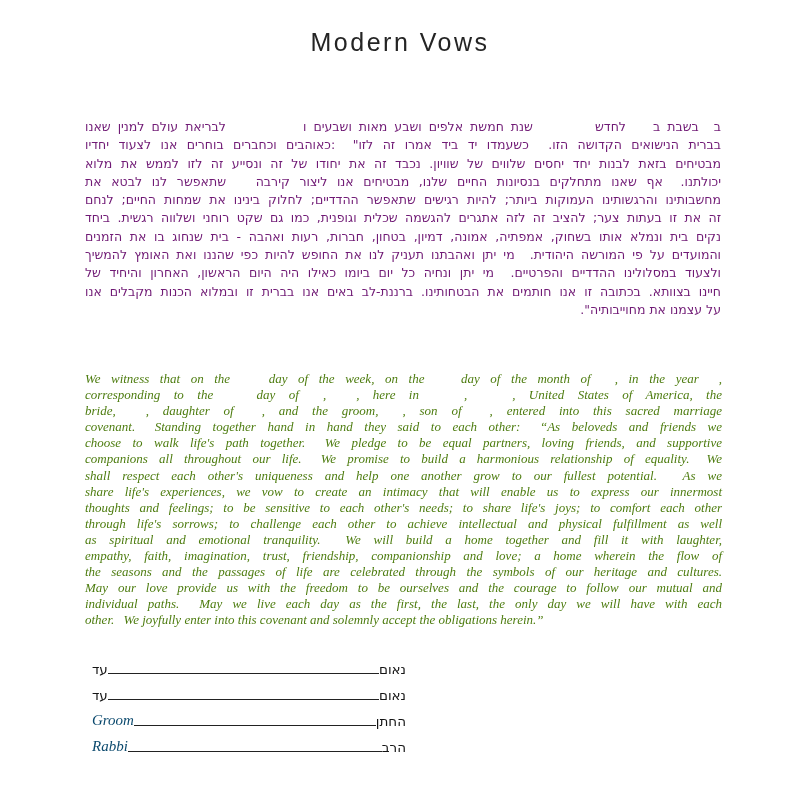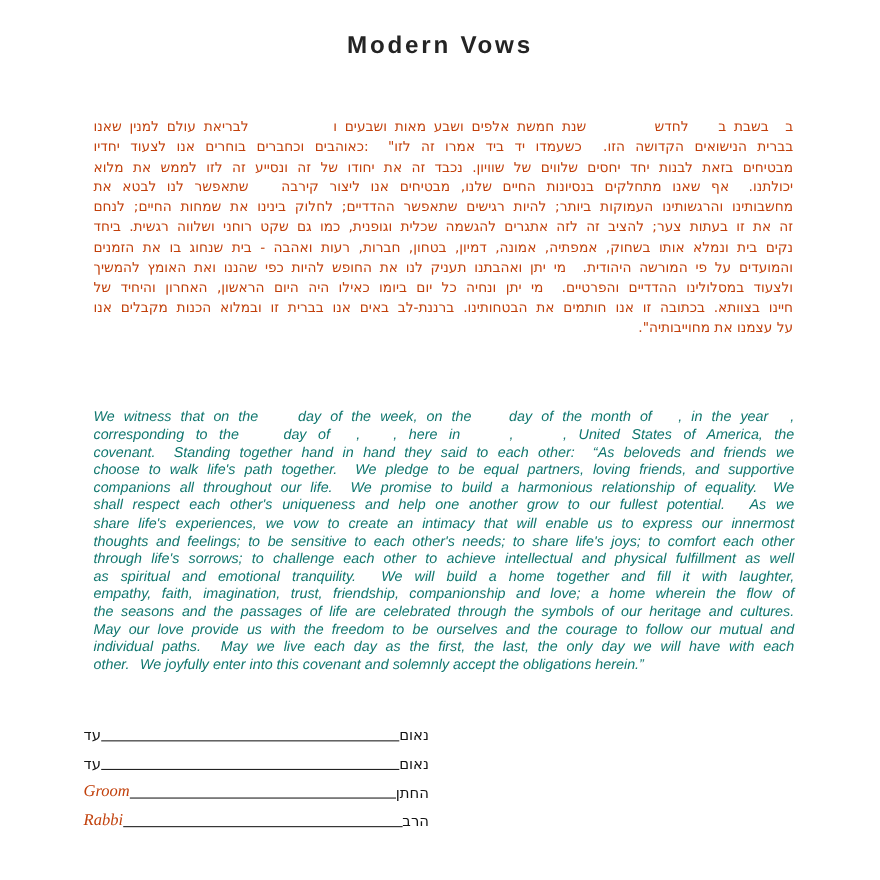--- a/index.html
+++ b/index.html
@@ -8,59 +8,59 @@
     width:800px;height:800px;
     background:#ffffff;
     overflow:hidden;
     color:#161616;
   }
   .doc-title{
     position:absolute;
     top:28px;left:0;width:100%;
     text-align:center;
     font-family:"Liberation Sans",sans-serif;
-    font-size:22px;
-    font-weight:700;
+    font-size:25px;
+    font-weight:400;
     letter-spacing:2.5px;
     color:#242424;
   }
   .hebrew-block{
     position:absolute;
-    left:85px;top:106px;width:636px;
+    left:85px;top:118px;width:636px;
     direction:rtl;
     font-family:"DejaVu Sans",sans-serif;
     font-size:12.5px;
     line-height:18.3px;
-    color:#c2410c;
+    color:#701a75;
   }
   .english-block{
     position:absolute;
     left:85px;top:371px;width:637px;
     direction:ltr;
-    font-family:Liberation Sans, sans-serif;
+    font-family:Liberation Serif, serif;
     font-style:italic;
     font-size:13px;
     line-height:16.1px;
-    color:#0f766e;
+    color:#4d7c0f;
   }
   .tline{
     text-align:justify;
     text-align-last:justify;
     white-space:normal;
   }
   .tline.tlast{
     text-align-last:auto;
   }
   .blank{
     display:inline-block;
     height:1px;
   }
   .sig-block{
     position:absolute;
-    left:76px;top:651px;width:314px;
+    left:92px;top:651px;width:314px;
   }
   .sig-row{
     display:flex;
     align-items:flex-end;
     height:26px;
   }
   .sig-line{
     flex:1;
     border-bottom:1px solid #222222;
     margin-bottom:3px;
@@ -70,21 +70,21 @@
     font-family:"DejaVu Sans",sans-serif;
     font-size:13.5px;
     color:#141414;
     line-height:1;
     padding-bottom:1px;
   }
   .sig-label-en{
     font-family:"Liberation Serif",serif;
     font-style:italic;
     font-size:15px;
-    color:#c2410c;
+    color:#0c4a6e;
     line-height:1;
     padding-bottom:1px;
   }
 </style>
 </head>
 <body>
 
 <div class="page">
 
   <div class="doc-title">Modern Vows</div>
@@ -99,20 +99,21 @@
       <div class="tline">נקים בית ונמלא אותו בשחוק, אמפתיה, אמונה, דמיון, בטחון, חברות, רעות ואהבה - בית שנחוג בו את הזמנים</div>
       <div class="tline">והמועדים על פי המורשה היהודית.<span class="blank" style="width: 8px;"></span> מי יתן ואהבתנו תעניק לנו את החופש להיות כפי שהננו ואת האומץ להמשיך</div>
       <div class="tline">ולצעוד במסלולינו ההדדיים והפרטיים.<span class="blank" style="width: 8px;"></span> מי יתן ונחיה כל יום ביומו כאילו היה היום הראשון, האחרון והיחיד של</div>
       <div class="tline">חיינו בצוותא. בכתובה זו אנו חותמים את הבטחותינו. ברננת-לב באים אנו בברית זו ובמלוא הכנות מקבלים אנו</div>
       <div class="tline tlast">על עצמנו את מחוייבותיה".</div>
     </div>
 
   <div class="english-block" lang="en">
       <div class="tline">We witness that on the<span class="blank" style="width: 28px;"></span> day of the week, on the<span class="blank" style="width: 26px;"></span> day of the month of<span class="blank" style="width: 24px;"></span>, in the year<span class="blank" style="width: 20px;"></span>,</div>
       <div class="tline">corresponding to the<span class="blank" style="width: 30px;"></span> day of<span class="blank" style="width: 24px;"></span>,<span class="blank" style="width: 30px;"></span>, here in<span class="blank" style="width: 45px;"></span>,<span class="blank" style="width: 45px;"></span>, United States of America, the</div>
+      <div class="tline">bride,<span class="blank" style="width: 30px;"></span>, daughter of<span class="blank" style="width: 28px;"></span>, and the groom,<span class="blank" style="width: 24px;"></span>, son of<span class="blank" style="width: 28px;"></span>, entered into this sacred marriage</div>
       <div class="tline">covenant.<span class="blank" style="width: 8px;"></span> Standing together hand in hand they said to each other:<span class="blank" style="width: 8px;"></span> “As beloveds and friends we</div>
       <div class="tline">choose to walk life's path together.<span class="blank" style="width: 8px;"></span> We pledge to be equal partners, loving friends, and supportive</div>
       <div class="tline">companions all throughout our life.<span class="blank" style="width: 8px;"></span> We promise to build a harmonious relationship of equality.<span class="blank" style="width: 6px;"></span> We</div>
       <div class="tline">shall respect each other's uniqueness and help one another grow to our fullest potential.<span class="blank" style="width: 14px;"></span> As we</div>
       <div class="tline">share life's experiences, we vow to create an intimacy that will enable us to express our innermost</div>
       <div class="tline">thoughts and feelings; to be sensitive to each other's needs; to share life's joys; to comfort each other</div>
       <div class="tline">through life's sorrows; to challenge each other to achieve intellectual and physical fulfillment as well</div>
       <div class="tline">as spiritual and emotional tranquility.<span class="blank" style="width: 12px;"></span> We will build a home together and fill it with laughter,</div>
       <div class="tline">empathy, faith, imagination, trust, friendship, companionship and love; a home wherein the flow of</div>
       <div class="tline">the seasons and the passages of life are celebrated through the symbols of our heritage and cultures.</div>

